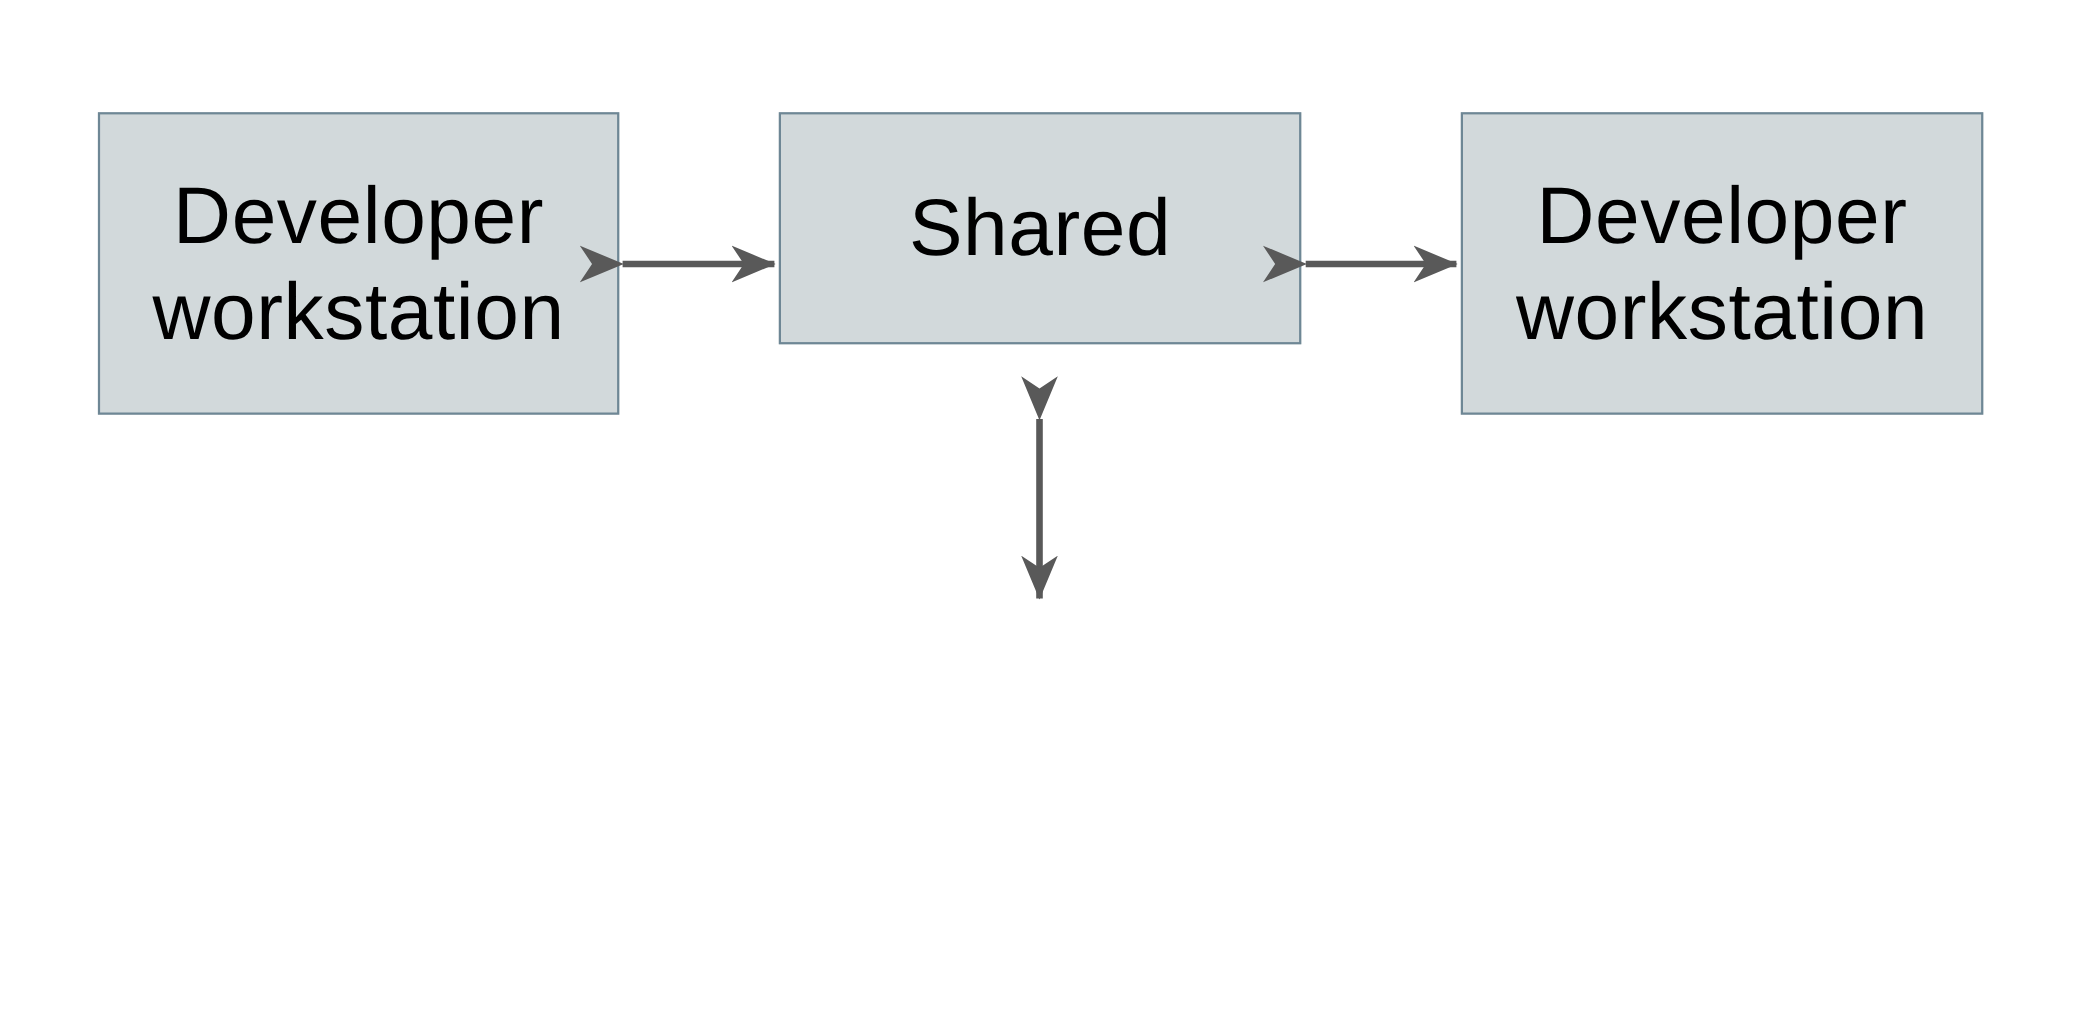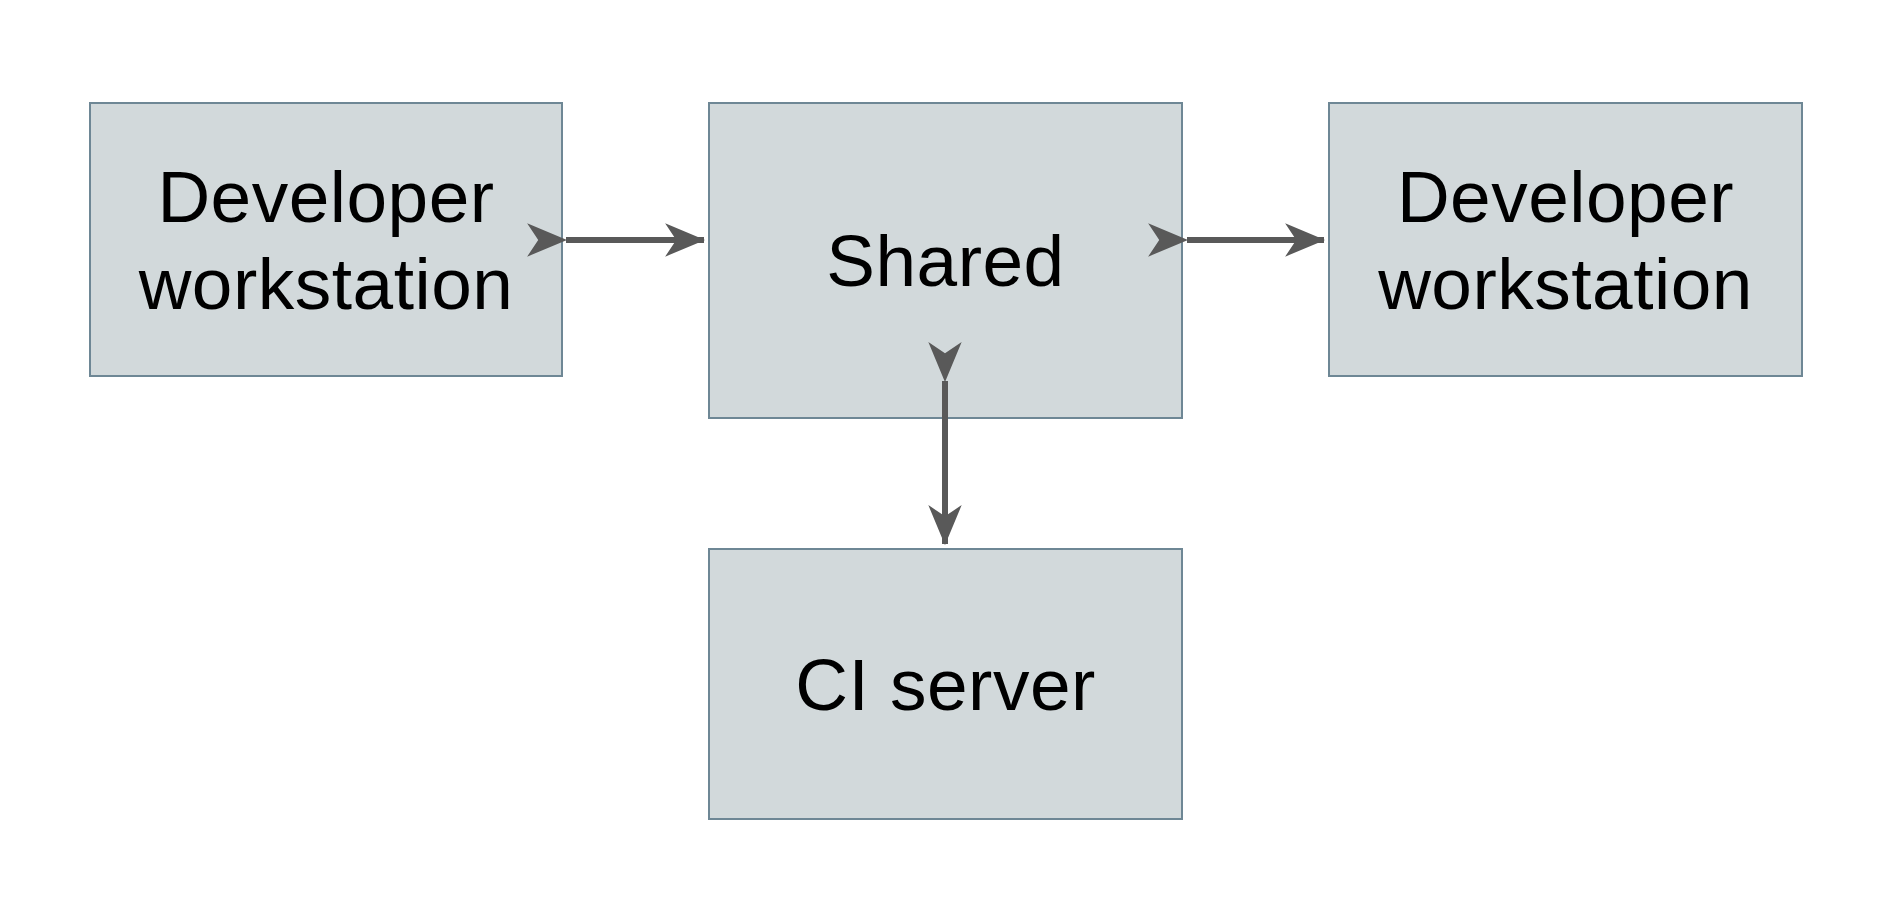--- a/index.html
+++ b/index.html
@@ -28,21 +28,21 @@
   }
   .node .line {
     display: block;
     font-size: 73px;
     line-height: 87px;
     letter-spacing: 0.5px;
     color: #000000;
     white-space: nowrap;
   }
   .node.dev-left   { left: 89px;   top: 102px; width: 474px; height: 275px; }
-  .node.shared     { left: 708px;  top: 102px; width: 475px; height: 317px; }
+  .node.shared     { left: 708px;  top: 102px; width: 475px; height: 211px; }
   .node.dev-right  { left: 1328px; top: 102px; width: 475px; height: 275px; }
   .node.ci         { left: 708px;  top: 548px; width: 475px; height: 272px; }
   svg.arrows {
     position: absolute;
     left: 0;
     top: 0;
     width: 1900px;
     height: 922px;
     pointer-events: none;
   }
@@ -63,24 +63,20 @@
 
   <div class="node shared">
     <span class="line">Shared</span>
   </div>
 
   <div class="node dev-right">
     <span class="line">Developer</span>
     <span class="line">workstation</span>
   </div>
 
-  <div class="node ci">
-    <span class="line">CI server</span>
-    <span class="line"></span>
-  </div>
 
   <svg class="arrows" viewBox="0 0 1900 922" xmlns="http://www.w3.org/2000/svg">
     <defs>
       <marker id="head" markerUnits="userSpaceOnUse" markerWidth="40" markerHeight="34" viewBox="0 0 36 30" refX="35" refY="15" orient="auto">
         <path d="M36,15 L0,0 L10,15 L0,30 Z" fill="#595959"></path>
       </marker>
     </defs>
     <line x1="566" y1="240" x2="704" y2="240" marker-start="url(#head)" marker-end="url(#head)"></line>
     <line x1="1187" y1="240" x2="1324" y2="240" marker-start="url(#head)" marker-end="url(#head)"></line>
     <line x1="945" y1="381" x2="945" y2="544" marker-start="url(#head)" marker-end="url(#head)"></line>

